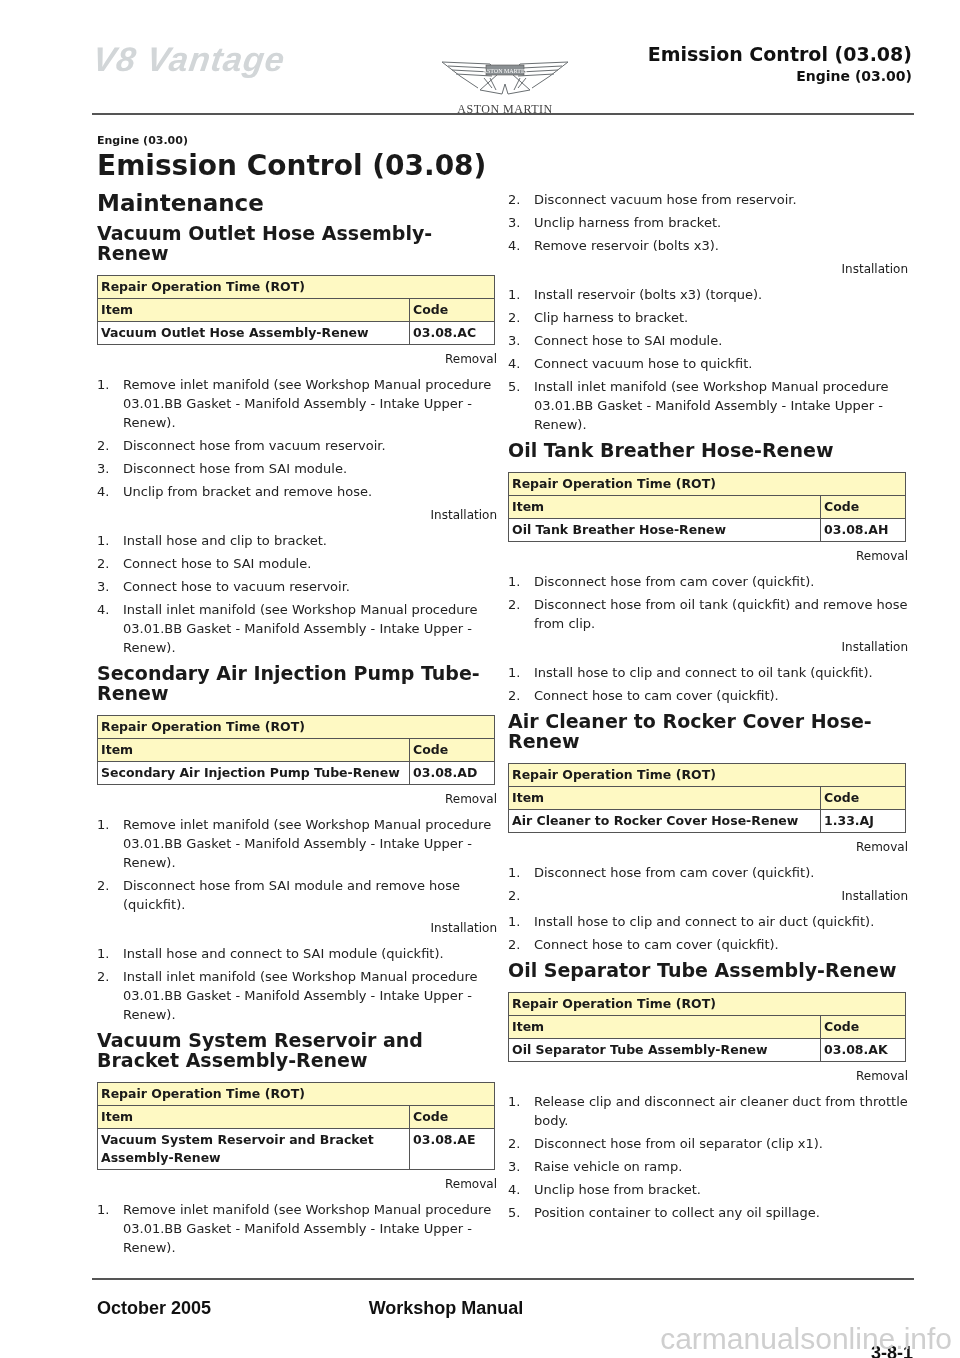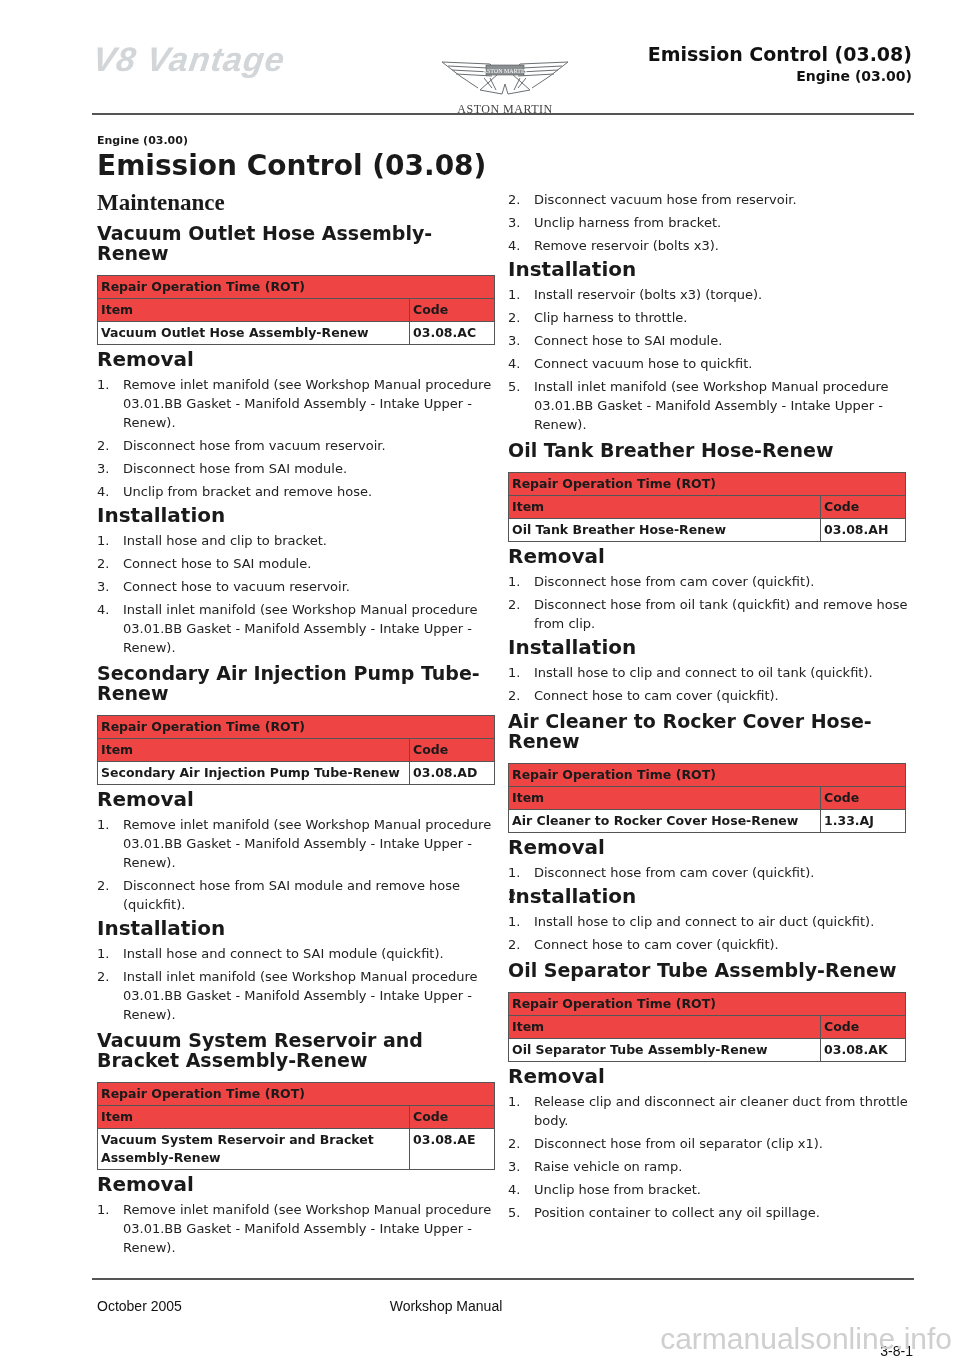--- a/index.html
+++ b/index.html
@@ -19,36 +19,36 @@
   .hdr-title .t2 { font-family: "DejaVu Sans", sans-serif; font-weight: bold; font-size: 14px; color: #111; display:block; line-height: 20px; }
   .hdr-rule { position: absolute; left: 92px; width: 822px; top: 113px; height: 2px; background: #555; }
 
   
   .col { position: absolute; top: 128px; width: 400px; }
   .col.left { left: 97px; }
   .col.right { left: 508px; top: 190px; }
 
   .breadcrumb { font-weight: bold; font-size: 11px; margin: 6px 0 2px 0; }
   .page-title { font-weight: bold; font-size: 28px; line-height: 34px; margin: 0 0 4px 0; }
-  .h1 { font-weight: bold; font-size: 23px; line-height: 28px; margin: 6px 0 6px 0; font-family: Liberation Serif, serif; }
+  .h1 { font-weight: bold; font-size: 23px; line-height: 28px; margin: 6px 0 6px 0; }
   .h2 { font-weight: bold; font-size: 19px; line-height: 20px; margin: 6px 0 12px 0; }
-  .h3 { font-weight: bold; font-size: 20px; line-height: 20px; margin: 2px 0 6px 0; }
+  .h3 { font-weight: normal; font-size: 12px; line-height: 20px; margin: 2px 0 6px 0; text-align: right; }
 
   table.rot { width: 398px; border-collapse: collapse; font-size: 12.5px; margin-bottom: 4px; }
   table.rot td { border: 1px solid #555; padding: 2px 3px; font-weight: bold; line-height: 18px; vertical-align: top; }
-  table.rot tr.hd td { background: #ef4444; }
+  table.rot tr.hd td { background: #fef9c3; }
   table.rot td.code { width: 78px; }
 
   ol.steps { list-style: none; margin: 0 0 4px 0; padding: 0; font-size: 13px; }
   ol.steps li { position: relative; padding-left: 26px; line-height: 19px; margin-bottom: 4px; color: #222; }
   ol.steps li .num { position: absolute; left: 0; top: 0; }
 
   
   .ftr-rule { position: absolute; left: 92px; width: 822px; top: 1278px; height: 2px; background: #555; }
-  .ftr { position: absolute; top: 1298px; font-weight: normal; font-size: 14px; color: #111; font-family: "Liberation Sans", sans-serif; }
+  .ftr { position: absolute; top: 1298px; font-weight: bold; font-size: 18px; color: #111; font-family: "Liberation Sans", sans-serif; }
   .ftr.left { left: 97px; }
   .ftr.center { left: 0; width: 892px; text-align: center; }
   .ftr.right { right: 47px; margin-top: 45px; }
   .watermark { position: absolute; right: 8px; top: 1322px; font-family: "Liberation Sans", sans-serif;
                font-size: 30px; color: #cfcfcf; }
 </style>
 </head>
 <body>
 
 <div class="page">
@@ -175,21 +175,21 @@
   <div class="col right">
 
     <ol class="steps">
       <li><span class="num">2.</span><span>Disconnect vacuum hose from reservoir.</span></li>
       <li><span class="num">3.</span><span>Unclip harness from bracket.</span></li>
       <li><span class="num">4.</span><span>Remove reservoir (bolts x3).</span></li>
     </ol>
     <div class="h3">Installation</div>
     <ol class="steps">
       <li><span class="num">1.</span><span>Install reservoir (bolts x3) (torque).</span></li>
-      <li><span class="num">2.</span><span>Clip harness to throttle.</span></li>
+      <li><span class="num">2.</span><span>Clip harness to bracket.</span></li>
       <li><span class="num">3.</span><span>Connect hose to SAI module.</span></li>
       <li><span class="num">4.</span><span>Connect vacuum hose to quickfit.</span></li>
       <li><span class="num">5.</span><span>Install inlet manifold (see Workshop Manual procedure 03.01.BB Gasket - Manifold Assembly - Intake Upper - Renew).</span></li>
     </ol>
 
     <div>
       <div class="h2">Oil Tank Breather Hose-Renew</div>
       <table class="rot">
         <tbody>
             <tr class="hd">

